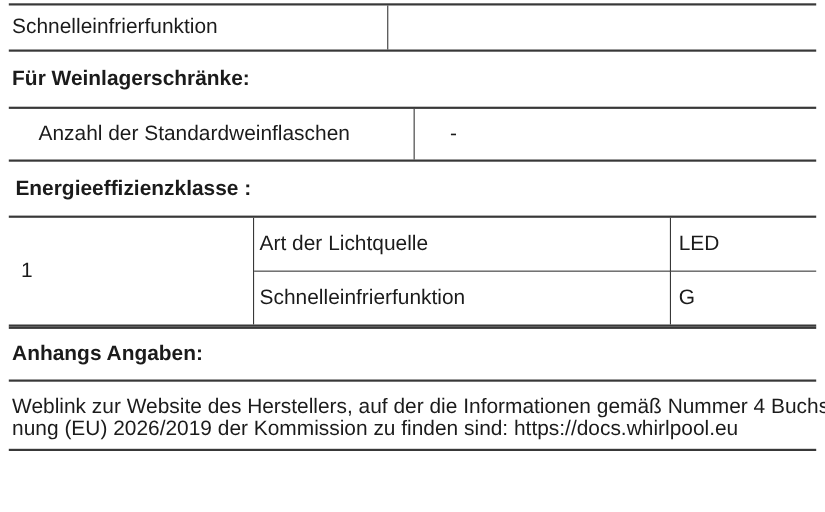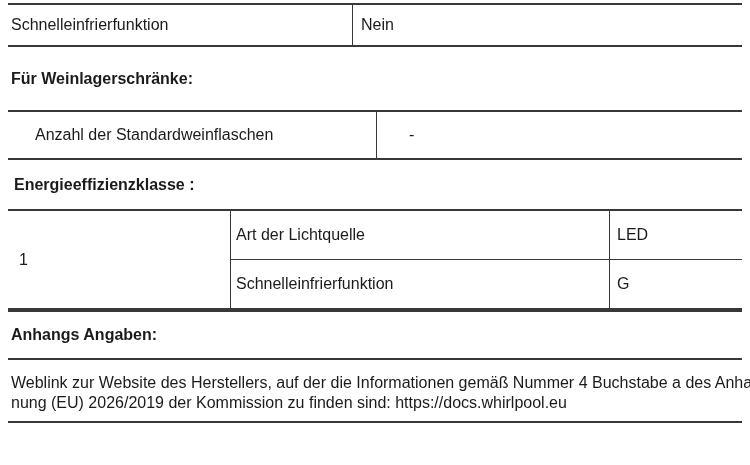--- a/index.html
+++ b/index.html
@@ -6,21 +6,21 @@
     margin: 0;
     padding: 0;
     background: #ffffff;
   }
   .page {
     position: relative;
     width: 750px;
     height: 465px;
     background: #ffffff;
     font-family: "Liberation Sans", sans-serif;
-    font-size: 16px;
+    font-size: 19px;
     color: #1b1b1b;
     overflow: hidden;
   }
   .content {
     margin-left: 8px;
     width: 734px;
   }
   .spacer-top { height: 3px; }
 
   
@@ -45,21 +45,21 @@
     padding-left: 8px;
   }
   .h40 { height: 40px; }
   .h46 { height: 46px; margin-left: 24px; }
 
   .heading-block {
     display: flex;
     align-items: center;
     font-weight: bold;
   }
-  .hb1 { height: 63px; padding-left: 3px; }
+  .hb1 { height: 50px; padding-left: 3px; }
   .hb2 { height: 49px; padding-left: 6px; }
 
   
   .t3 {
     display: grid;
     grid-template-columns: 223px 379px 1fr;
     border-top: 2px solid #383838;
     border-bottom: 2px solid #383838;
   }
   .t3 .c1 {
@@ -105,21 +105,20 @@
 </style>
 </head>
 <body>
 
 <div class="page">
   <div class="content">
     <div class="spacer-top"></div>
 
     <div class="trow">
       <div class="cell-label h40">Schnelleinfrierfunktion</div>
-      <div class="cell-value h40">Nein</div>
     </div>
 
     <div class="heading-block hb1">Für Weinlagerschränke:</div>
 
     <div class="trow">
       <div class="cell-label h46">Anzahl der Standardweinflaschen</div>
       <div class="cell-value h46">-</div>
     </div>
 
     <div class="heading-block hb2">Energieeffizienzklasse :</div>

